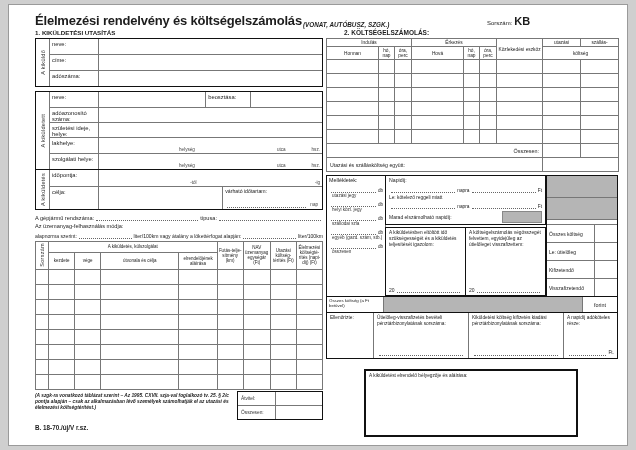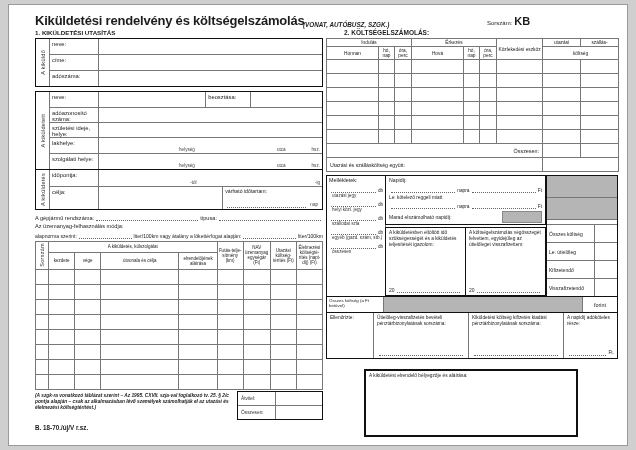--- a/index.html
+++ b/index.html
@@ -76,21 +76,21 @@
   .audit .ac{border-right:1px solid #777;font-size:4.8px;line-height:1.25;padding:2px 3px;display:flex;flex-direction:column;}
   .audit .ac:last-child{border-right:none;}
   .ac .dlb{margin-top:auto;display:flex;align-items:flex-end;font-size:4.8px;}
   .stamp{margin:10px 0 0 38px;width:204px;height:60px;border:2px solid #111;font-size:4.8px;padding:2px 3px;}
 </style>
 </head>
 <body>
 
 <div class="page">
 
-  <div class="title h1">Kiküldetési rendelvény és költségelszámolás</div>
+  <div class="title h1">Élelmezési rendelvény és költségelszámolás</div>
   <div class="subtitle">(VONAT, AUTÓBUSZ, SZGK.)</div>
   <div class="serial">
     <span>Sorszám:</span><b>KB</b>
   </div>
 
   <div class="col-left">
     <div class="sec-h">1. KIKÜLDETÉSI UTASÍTÁS</div>
 
     <div class="box vbox sender">
       <div class="vlabel-col">

